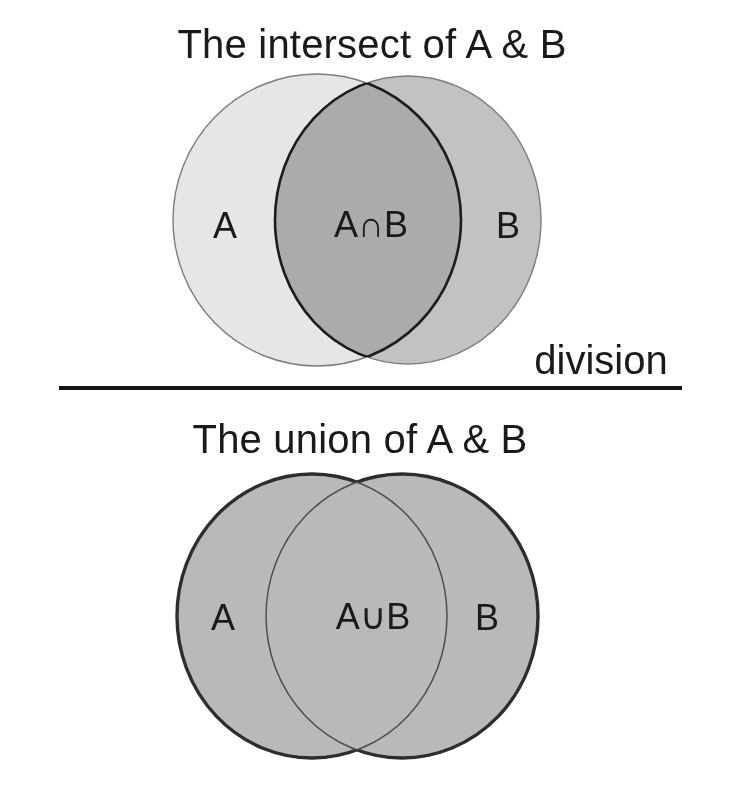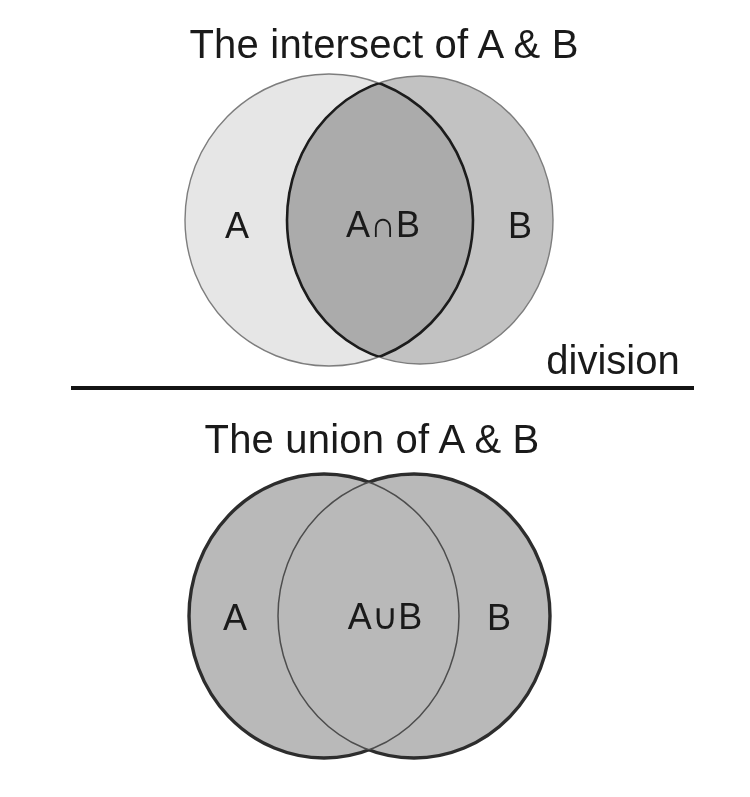--- a/index.html
+++ b/index.html
@@ -2,21 +2,20 @@
 <html><head>
 <meta charset="utf-8">
 <style>
   html, body { margin: 0; padding: 0; background: #ffffff; }
   .canvas {
     position: relative;
     width: 684px;
     height: 797px;
     background: #ffffff;
     overflow: hidden;
-    margin-left: 12px;
   }
   svg { display: block; }
   text {
     font-family: "Liberation Sans", "DejaVu Sans", sans-serif;
     fill: #1a1a1a;
   }
   .title         { font-size: 40px; letter-spacing: 0.2px; }
   .region-label  { font-size: 36px; }
   .division-label{ font-size: 40px; }
 </style>

